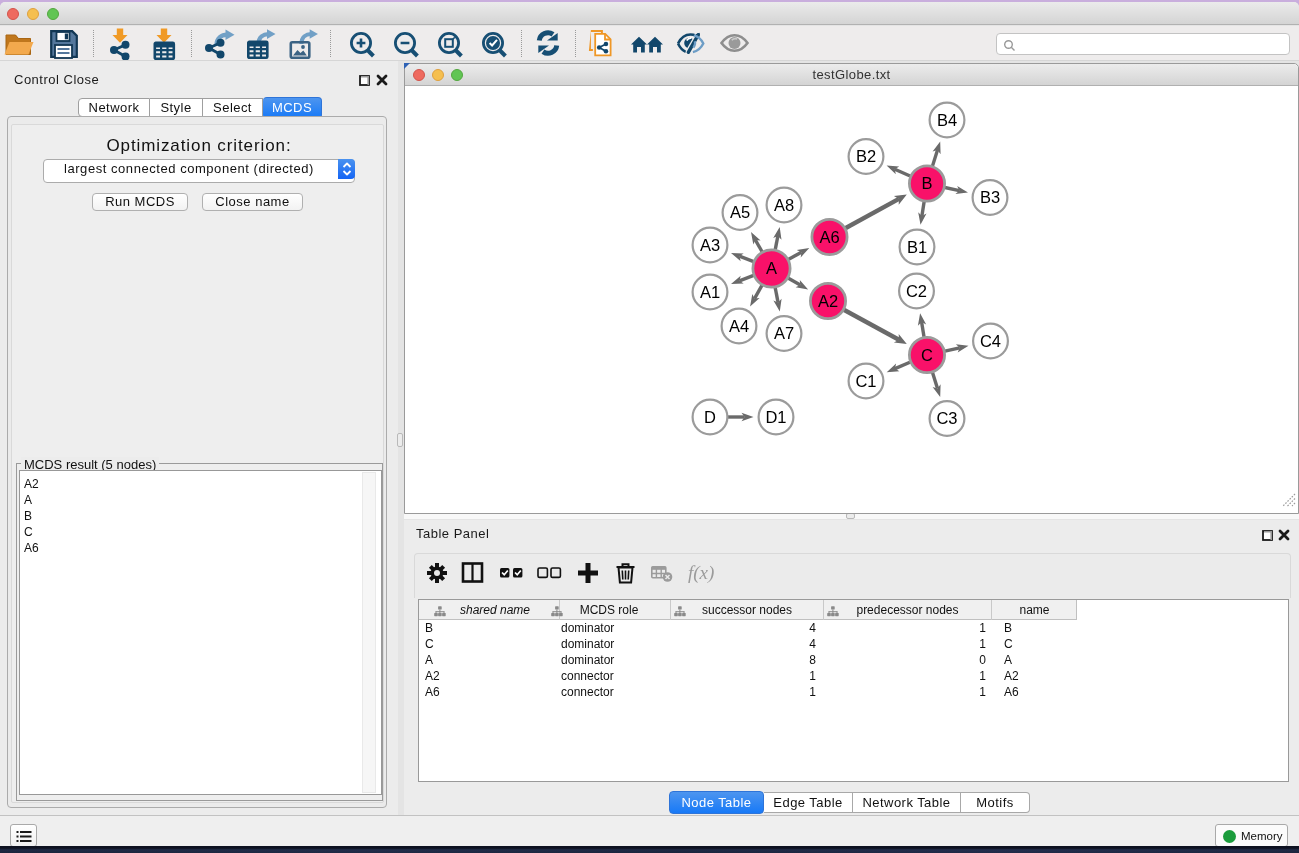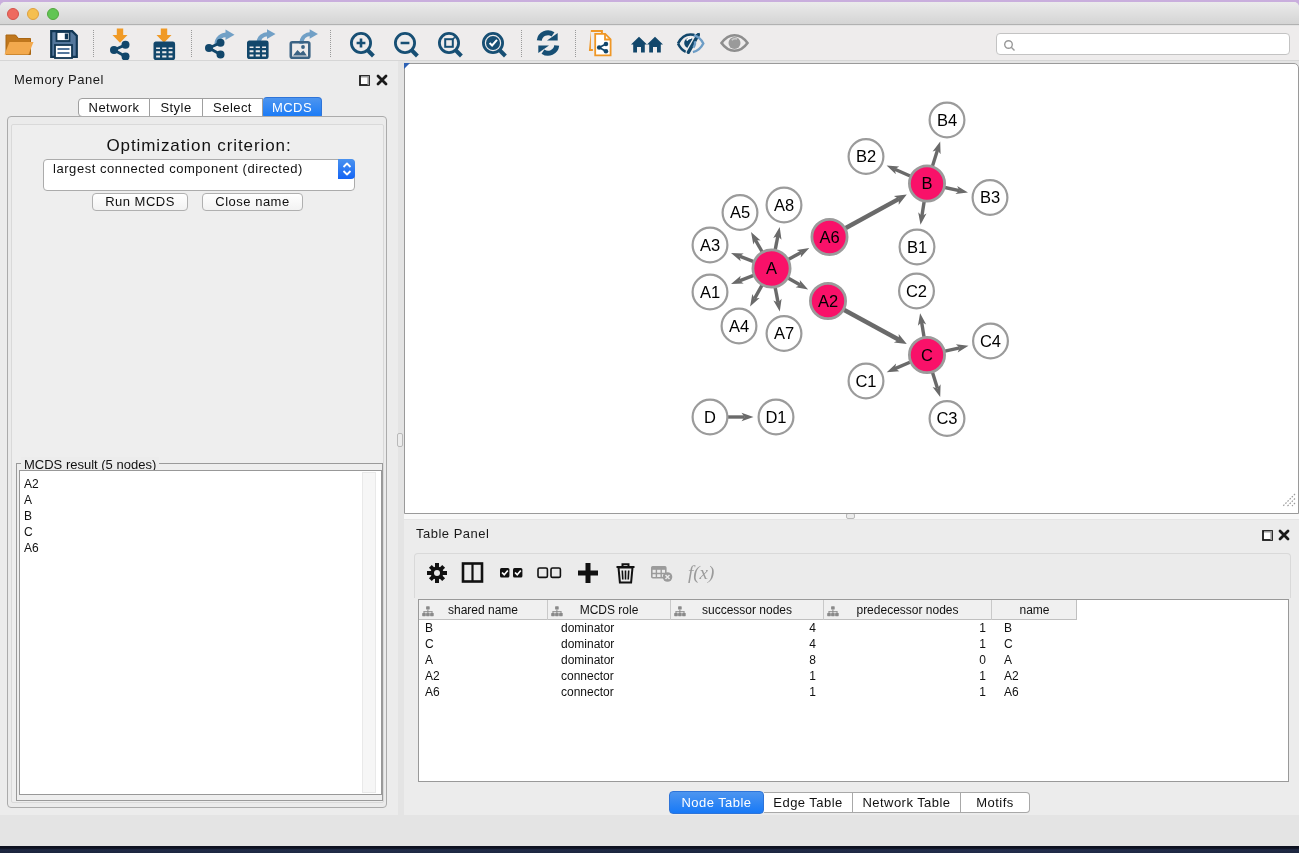--- a/index.html
+++ b/index.html
@@ -17,21 +17,21 @@
 #cpanel { position:absolute; left:0; top:0; width:398px; height:754px; background:#ececec; }
 #cpanel .hdr { position:absolute; left:14px; top:11px; font-size:13px; color:#1a1a1a; letter-spacing:0.5px; }
 #tabs { position:absolute; left:78px; top:37px; height:19px; }
 .tab { position:absolute; top:0; height:19px; background:#fff; border:1px solid #9f9f9f; border-left:none; font-size:13px; color:#111; text-align:center; line-height:17px; letter-spacing:0.45px; }
 .tab.first { border-left:1px solid #9f9f9f; border-radius:4px 0 0 4px; }
 .tab.last { border-radius:0 4px 4px 0; }
 .tab.sel { background:linear-gradient(#4d95ef,#1779f7); color:#fff; border-color:#2e74d8; top:-1.5px; height:22px; line-height:20px; border-radius:4px;text-align:center; }
 #tabbox { position:absolute; left:7px; top:55px; width:380px; height:692px; background:#ebebeb; border:1px solid #ababab; border-radius:4px; }
 #innerbox { position:absolute; left:11px; top:63px; width:373px; height:679px; background:#eeeeee; border:1px solid #d9d9d9; border-radius:2px; }
 #optlabel { position:absolute; left:0; width:398px; top:75px; text-align:center; font-size:17px; color:#111; letter-spacing:0.9px; }
-#dropdown { position:absolute; left:43px; top:98px; width:312px; height:32px; background:#fff; border:1px solid #ababab; border-radius:4px; font-size:13px; color:#111; line-height:18px; padding-left:9px; letter-spacing:0.55px; }
+#dropdown { position:absolute; left:43px; top:98px; width:312px; height:24px; background:#fff; border:1px solid #ababab; border-radius:4px; font-size:13px; color:#111; line-height:18px; padding-left:20px; letter-spacing:0.55px; }
 #dropbtn { position:absolute; right:-1px; top:-1px; width:17px; height:20px; background:linear-gradient(#4a92ef,#1465f5); border-radius:0 4px 4px 0; }
 .btn { position:absolute; top:132px; height:18px; background:linear-gradient(#ffffff,#f2f2f2); border:1px solid #b0b0b0; border-radius:4px; font-size:13px; color:#111; text-align:center; line-height:16px; letter-spacing:0.5px; }
 #fieldset { position:absolute; left:16px; top:402px; width:367px; height:338px; border:1px solid #9a9a9a; }
 #fieldset .legend { position:absolute; left:4px; top:-7px; background:#ececec; padding:0 3px; font-size:13px; color:#111; }
 #mlist { position:absolute; left:2px; top:6px; width:363px; height:325px; background:#fff; border:1px solid #989898; padding-top:5px; }
 #mlist .row { font-size:12px; color:#111; height:16px; line-height:16px; padding-left:4px; }
 #mscroll { position:absolute; right:5px; top:1px; width:14px; height:321px; background:#f6f6f6; border:1px solid #e9e9e9; }
 #netwin { position:absolute; left:404px; top:2px; width:895px; height:451px; background:#fff; border:1px solid #9a9a9a; border-radius:5px 5px 0 0; }
 #nettitle { position:absolute; left:0; top:0; width:100%; height:22px; background:linear-gradient(#ececec,#d4d4d4); border-bottom:1px solid #b0b0b0; border-radius:5px 5px 0 0; }
 #nettitle .title { position:absolute; left:0; right:0; top:3px; text-align:center; font-size:13px; color:#333; letter-spacing:0.4px; }
@@ -213,21 +213,21 @@
         </svg></div>
     <div id="search">
         <div class="abs" style="left:6px;top:4px;"><svg width="13" height="13" viewBox="0 0 13 13">
             <circle cx="5.5" cy="5.5" r="3.8" fill="none" stroke="#9a9a9a" stroke-width="1.4"></circle>
             <path d="M8.3 8.3 L11.5 11.5" stroke="#9a9a9a" stroke-width="1.4"></path>
           </svg></div>
       </div>
   </div>
   <div id="main">
     <div id="cpanel">
-      <div class="hdr">Memory Panel</div>
+      <div class="hdr">Control Close</div>
       <div class="abs" style="left:359px;top:11px;"><svg width="11" height="11" viewBox="0 0 11 11">
             <rect x="1" y="1" width="9" height="9" fill="#fff" stroke="#1a1a1a" stroke-width="1.8"></rect>
             <path d="M2 1.8 h8 M9.2 2 v8" stroke="#9a9a9a" stroke-width="1.6"></path>
           </svg></div>
       <div class="abs" style="left:376px;top:11px;"><svg width="12" height="12" viewBox="0 0 12 12">
             <path d="M2 2 L10 10 M10 2 L2 10" stroke="#1a1a1a" stroke-width="2.8" stroke-linecap="round"></path>
           </svg></div>
       <div id="tabs">
         <div class="tab first" style="left:0;width:72px;">Network</div>
         <div class="tab" style="left:72px;width:53px;">Style</div>
@@ -257,20 +257,26 @@
           <div class="row">A6</div>
           <div id="mscroll"></div>
         </div>
       </div>
     </div>
     <div class="abs" style="left:404px;top:453px;width:895px;height:5px;background:#f8f8f8;"></div>
     <div class="grip" style="left:397px;top:372px;width:6px;height:14px;"></div>
     <div class="grip" style="left:846px;top:452px;width:9px;height:6px;"></div>
     <div id="netwin">
       <div class="abs" style="left:-1px;top:-1px;width:0;height:0;border-top:6px solid #2e62b5;border-right:6px solid transparent;z-index:5;"></div>
+      <div id="nettitle">
+        <div class="light" style="left:8px;top:5px;background:#ee6a5f;border:1px solid #d3544b;"></div>
+        <div class="light" style="left:27px;top:5px;background:#f5bf4f;border:1px solid #dfa03e;"></div>
+        <div class="light" style="left:46px;top:5px;background:#61c554;border:1px solid #53a73f;"></div>
+        <div class="title">testGlobe.txt</div>
+      </div>
       <svg width="893" height="426" viewBox="405 86 893 426" style="position:absolute;left:0;top:22px;">
 <line x1="755.6" y1="274.6" x2="739.4" y2="280.8" stroke="#6a6a6a" stroke-width="3.4"></line>
 <path d="M731.0 284.0 L743.7 283.6 L739.4 280.8 L740.7 275.8 Z" fill="#6a6a6a"></path>
 <line x1="755.6" y1="262.4" x2="739.4" y2="256.2" stroke="#6a6a6a" stroke-width="3.4"></line>
 <path d="M731.0 253.0 L740.7 261.2 L739.4 256.2 L743.7 253.4 Z" fill="#6a6a6a"></path>
 <line x1="763.1" y1="283.3" x2="754.5" y2="298.6" stroke="#6a6a6a" stroke-width="3.4"></line>
 <path d="M750.1 306.4 L759.6 298.0 L754.5 298.6 L752.3 293.9 Z" fill="#6a6a6a"></path>
 <line x1="763.2" y1="253.7" x2="755.4" y2="240.0" stroke="#6a6a6a" stroke-width="3.4"></line>
 <path d="M751.0 232.1 L753.3 244.6 L755.4 240.0 L760.6 240.5 Z" fill="#6a6a6a"></path>
 <line x1="774.7" y1="285.2" x2="778.1" y2="302.6" stroke="#6a6a6a" stroke-width="3.4"></line>
@@ -411,21 +417,21 @@
 <circle cx="16.5" cy="11" r="4.8" fill="#9b9b9b"></circle>
                 <path d="M14.5 9 l4 4 M18.5 9 l-4 4" stroke="#e9e9e9" stroke-width="1.5"></path>
               </g>
             </svg></div>
           <div class="abs" style="left:271px;top:6px;"><svg width="34" height="26" viewBox="0 0 34 26" style="">
               <text x="2" y="19" font-family="Liberation Serif, serif" font-style="italic" font-size="19" fill="#9b9b9b">f(x)</text>
             </svg></div>
         </div>
       <div id="ttable">
         <div id="thead">
-            <div class="thcell" style="left:0px;width:129px;"><span style="position:absolute;left:3px;top:3px;"><svg width="12" height="11" viewBox="0 0 12 11">
+            <div class="thcell" style="left:12px;width:129px;font-style:italic;"><span style="position:absolute;left:3px;top:3px;"><svg width="12" height="11" viewBox="0 0 12 11">
                   <g fill="#8a8a8a">
                     <rect x="4.1" y="0.3" width="3.6" height="3.2" rx="0.6"></rect>
                     <rect x="0.2" y="7" width="3.6" height="3.2" rx="0.6"></rect>
                     <rect x="4.1" y="7" width="3.6" height="3.2" rx="0.6"></rect>
                     <rect x="8.1" y="7" width="3.6" height="3.2" rx="0.6"></rect>
                     <path d="M5.4 3.5 h1 v3.5 h-1 z"></path>
                     <path d="M1.5 5.2 h9 v1 h-9 z"></path>
                     <path d="M1.5 5.6 h1 v1.6 h-1 z M9.5 5.6 h1 v1.6 h-1 z"></path>
                   </g>
                 </svg></span>shared name</div>
@@ -491,14 +497,32 @@
           <div class="trow" style="left:585px;top:84px;">A6</div>
       </div>
       <div id="ttabs">
         <div class="ttab" style="left:0;width:95px;border-left:1px solid #2e74d8;border-radius:4px;background:linear-gradient(#4d95ef,#1779f7);color:#fff;border-color:#2e74d8;top:-1px;height:23px;line-height:21px;">Node Table</div>
         <div class="ttab" style="left:95px;width:89px;">Edge Table</div>
         <div class="ttab" style="left:184px;width:108px;">Network Table</div>
         <div class="ttab" style="left:292px;width:69px;border-radius:0 4px 4px 0;">Motifs</div>
       </div>
     </div>
   </div>
+  <div id="statusbar">
+    <div class="sbtn" style="left:10px;width:27px;height:23px;border-color:#a9a9a9;">
+        <div class="abs" style="left:5px;top:4px;"><svg width="16" height="13" viewBox="0 0 16 13">
+            <g fill="#1a1a1a">
+              <rect x="0.5" y="1" width="2" height="2"></rect>
+              <rect x="4" y="1" width="11.5" height="2"></rect>
+              <rect x="0.5" y="5.5" width="2" height="2"></rect>
+              <rect x="4" y="5.5" width="11.5" height="2"></rect>
+              <rect x="0.5" y="10" width="2" height="2"></rect>
+              <rect x="4" y="10" width="11.5" height="2"></rect>
+            </g>
+          </svg></div>
+      </div>
+    <div class="sbtn" style="left:1215px;width:73px;height:23px;background:#fbfbfb;border-color:#a9a9a9;">
+      <div class="abs" style="left:7px;top:5px;width:13px;height:13px;border-radius:50%;background:#1b9c3c;"></div>
+      <div class="abs" style="left:25px;top:5px;font-size:11.5px;color:#111;">Memory</div>
+    </div>
+  </div>
 </div>
 <div id="deskbottom"></div>
 
 </body></html>

